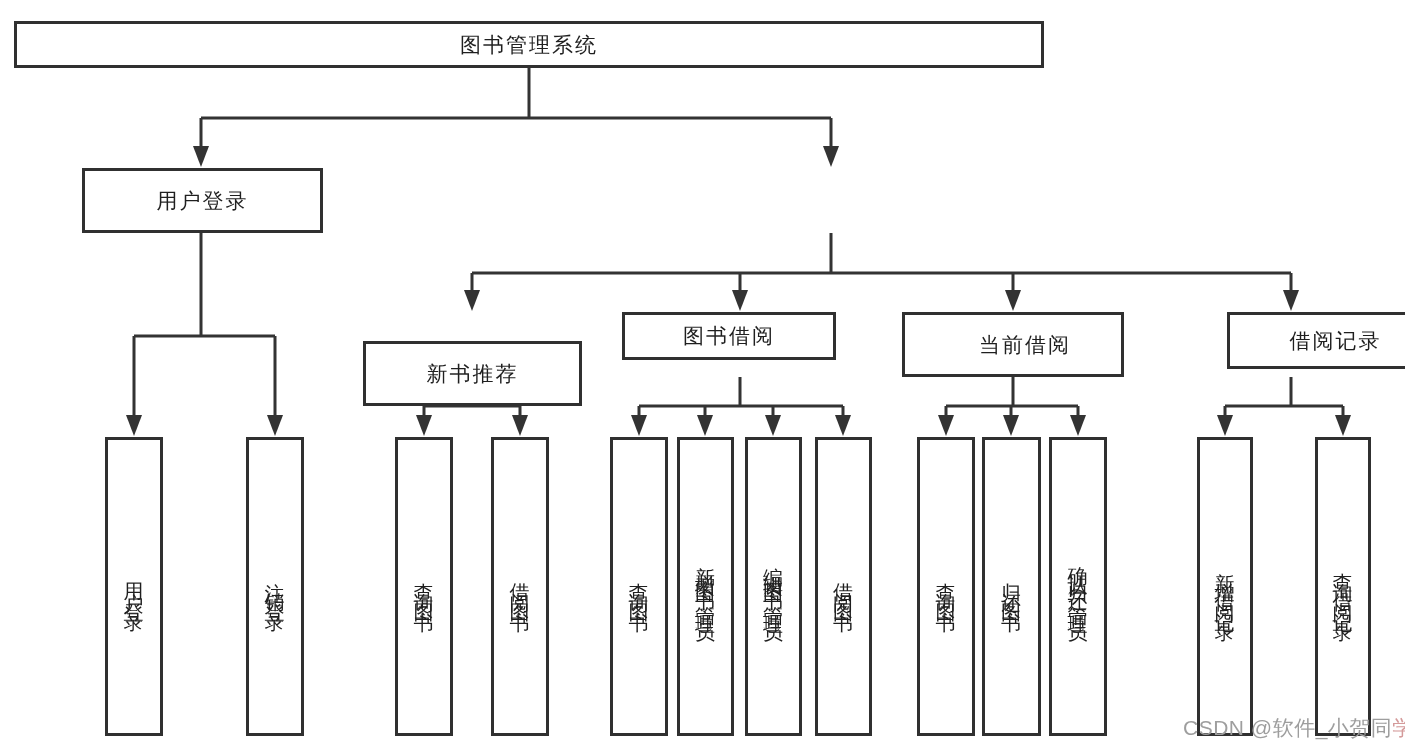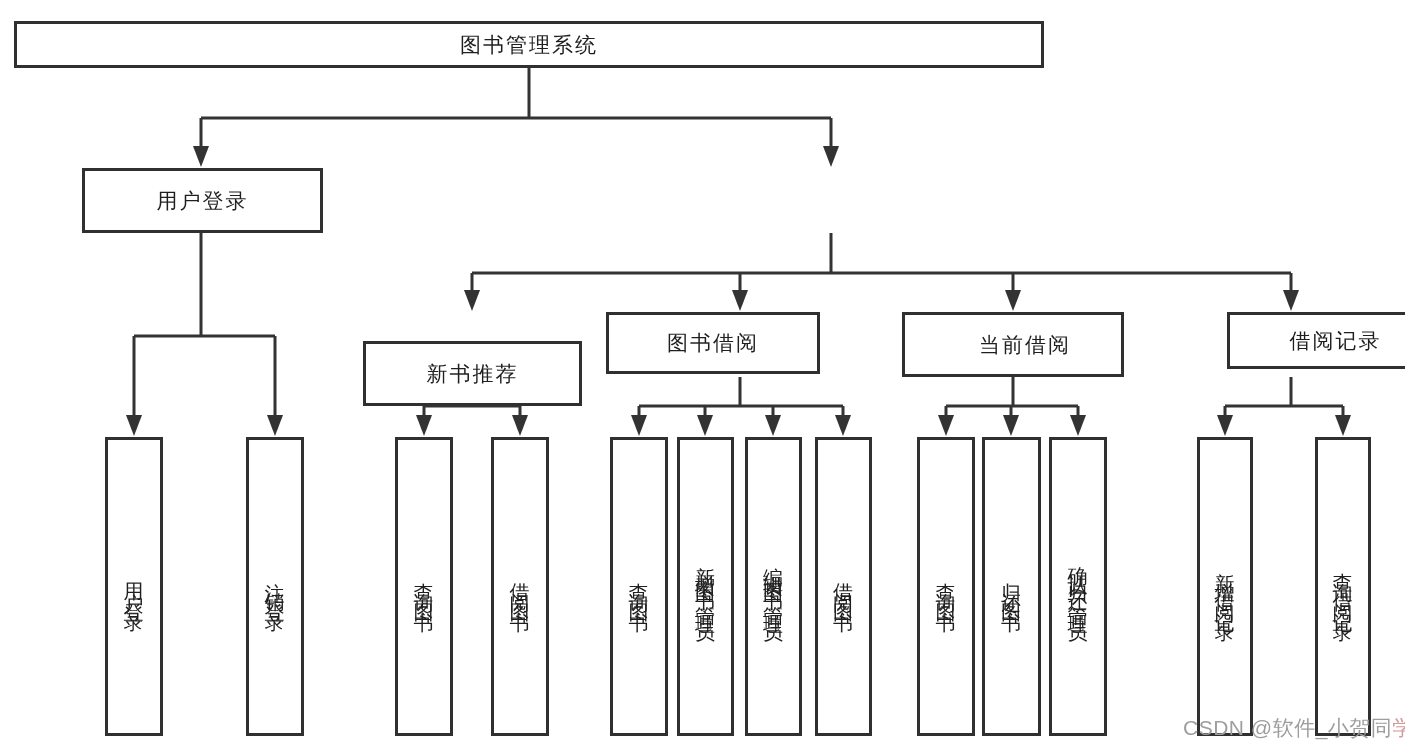--- a/index.html
+++ b/index.html
@@ -94,21 +94,21 @@
     <span class="hlabel">图书管理系统</span>
   </div>
 
   <div class="node" style="left:82px;top:168px;width:241px;height:65px;">
     <span class="hlabel">用户登录</span>
   </div>
 
   <div class="node" style="left:363px;top:312px;width:219px;height:65px;margin-top:29px;">
     <span class="hlabel">新书推荐</span>
   </div>
-  <div class="node" style="left:606px;top:312px;width:214px;height:62px;">
+  <div class="node" style="left:622px;top:312px;width:214px;height:48px;">
     <span class="hlabel">图书借阅</span>
   </div>
   <div class="node" style="left:902px;top:312px;width:222px;height:65px;padding-left:24px;">
     <span class="hlabel">当前借阅</span>
   </div>
   <div class="node" style="left:1183px;top:312px;width:217px;height:57px;margin-left:44px;">
     <span class="hlabel">借阅记录</span>
   </div>
 
   <div class="node leaf" style="left:105px;top:437px;width:58px;height:299px;">

